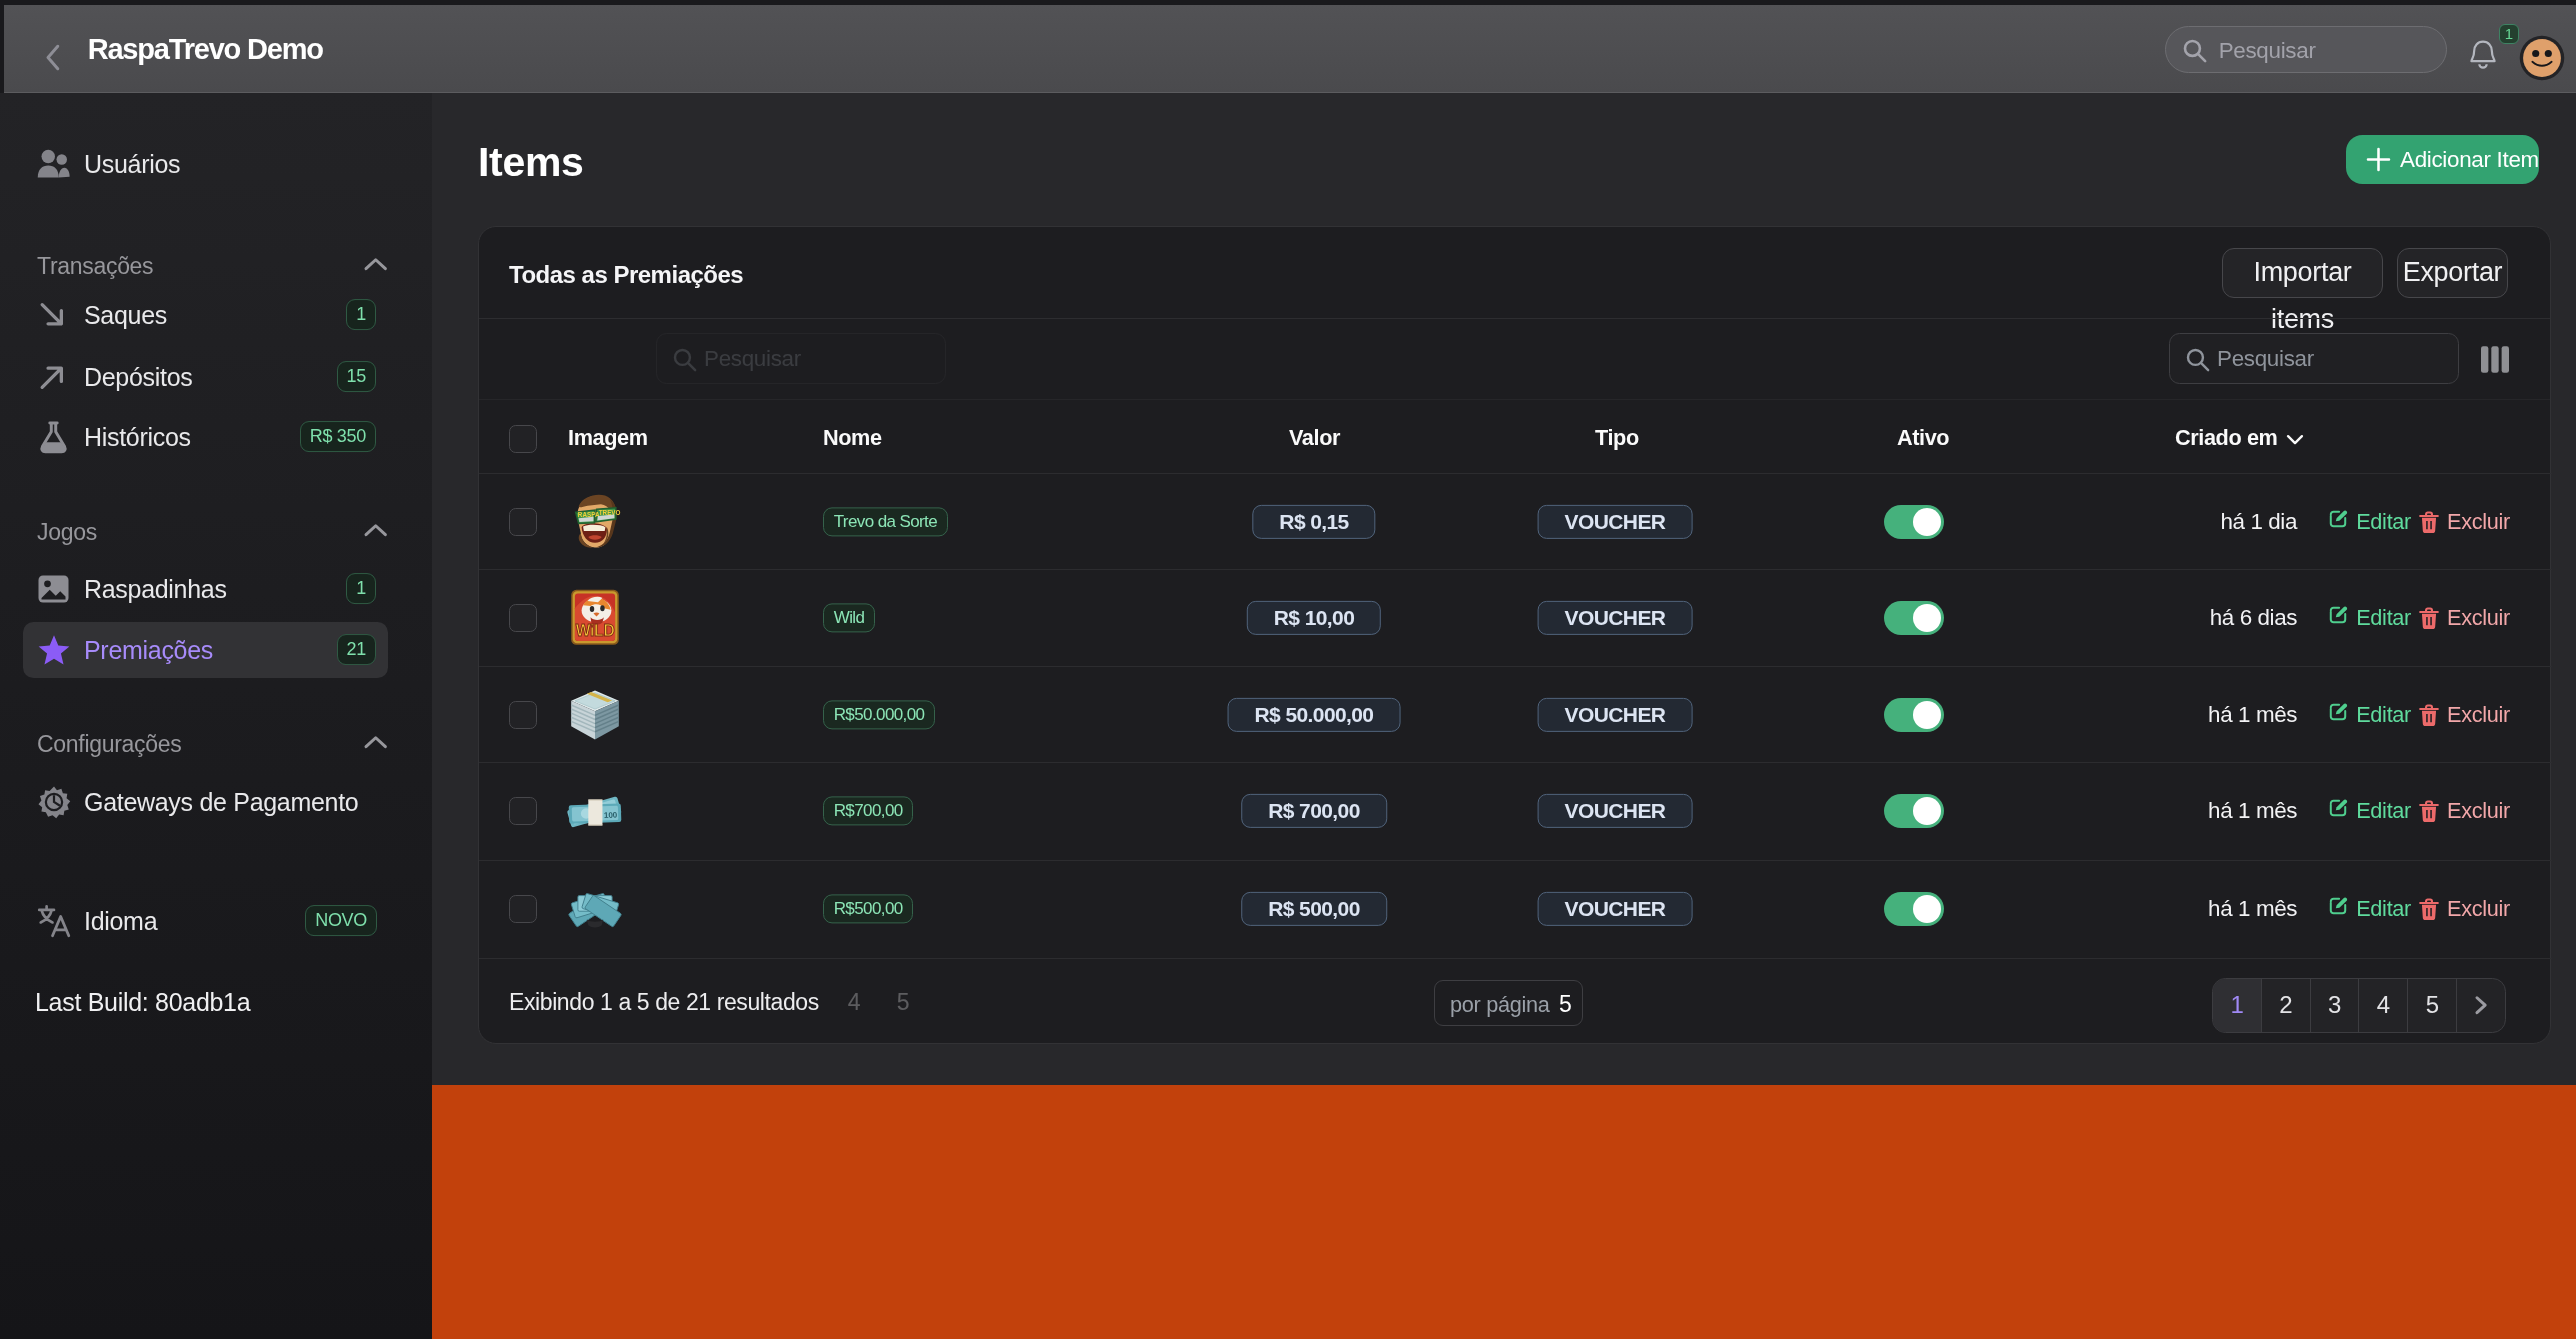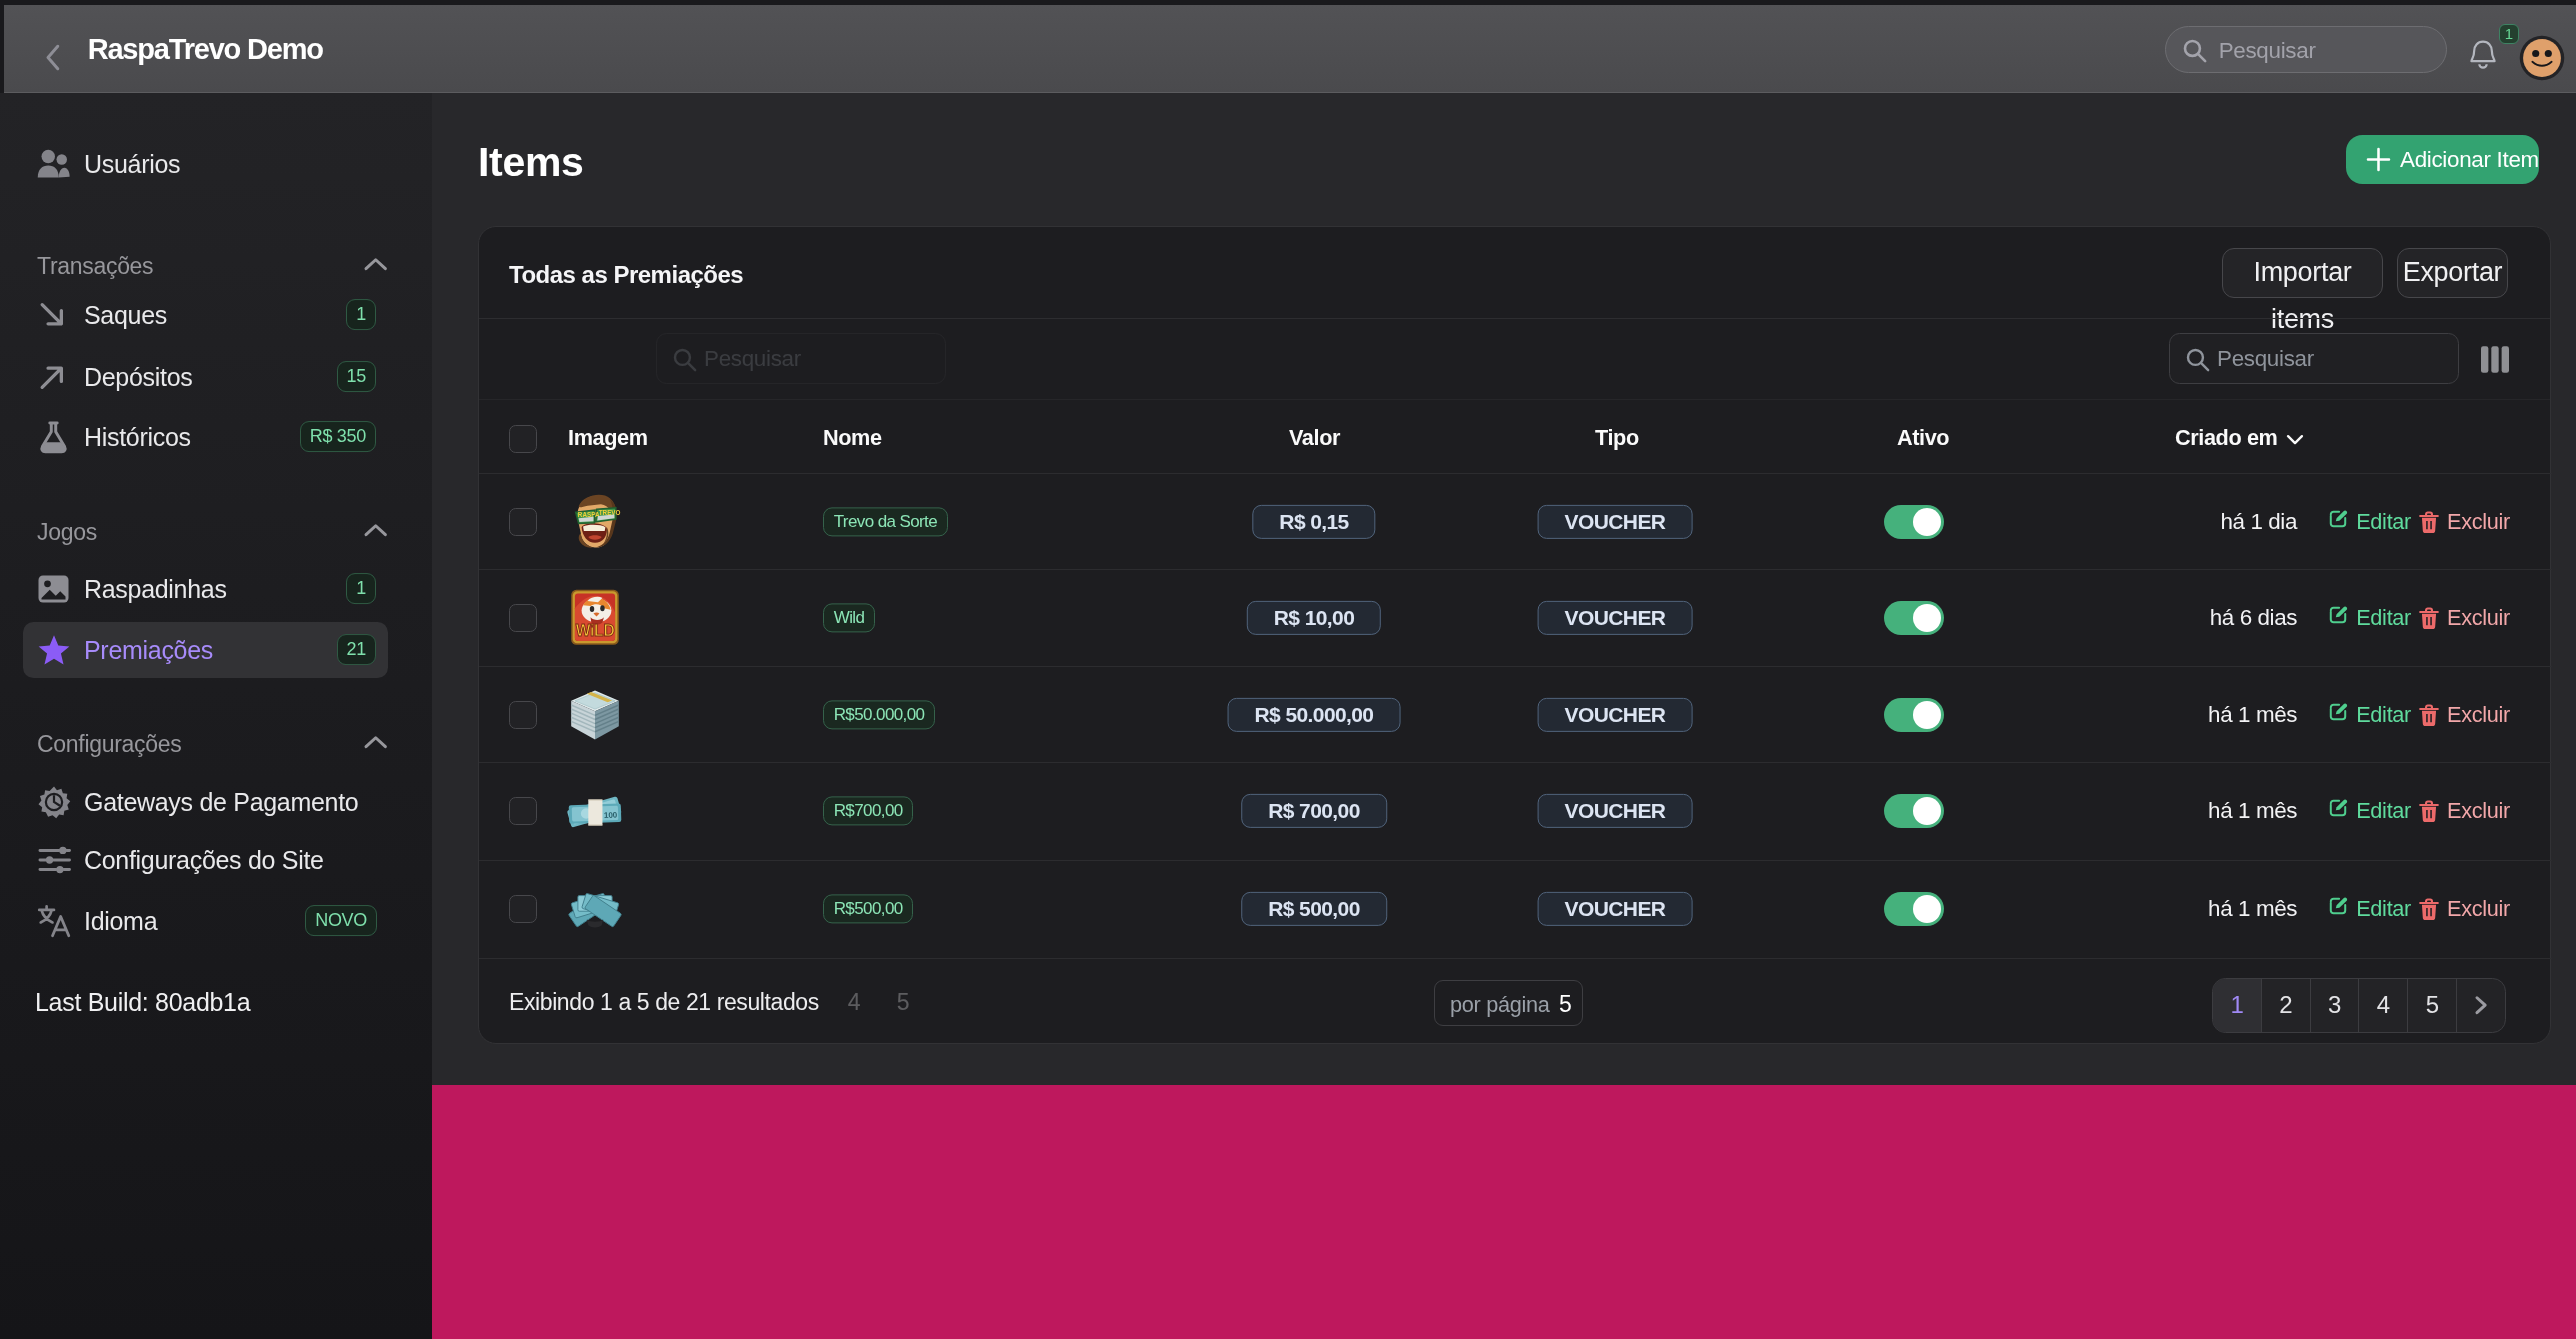--- a/index.html
+++ b/index.html
@@ -17,21 +17,21 @@
 #sidebar { position:absolute; left:0; top:93px; width:432px; bottom:0; background:linear-gradient(180deg,#232326 0%,#1d1d20 40%,#151518 100%); }
 .side-item { position:absolute; left:0; width:432px; height:57px; }
 .side-item .ic { position:absolute; left:37px; top:50%; transform:translateY(-50%); }
 .side-item .lbl { position:absolute; left:84px; top:50%; transform:translateY(-50%); font-size:25px; color:#e9e9eb; }
 .side-head { position:absolute; left:37px; font-size:23px; color:#97979c; }
 .side-head .chev { position:absolute; left:326px; top:3px; }
 .badge-g { position:absolute; top:50%; transform:translateY(-50%); border:1.5px solid #2f5a44; border-radius:9px; background:#17241d; color:#7fe0ac; font-size:18px; text-align:center; padding:3.7px 9px; line-height:1.25; }
 #active-pill { position:absolute; left:23px; top:529px; width:365px; height:56px; background:#323235; border-radius:10.5px; }
 #lastbuild { position:absolute; left:35px; top:895px; font-size:25px; color:#f0f0f2; }
 
-#main { position:absolute; left:432px; top:93px; right:0; bottom:0; background:#be185d; }
+#main { position:absolute; left:432px; top:93px; right:0; bottom:0; background:#c2410c; }
 #wrapper { position:absolute; left:0; top:0; width:2144px; height:992px; background:#28282b; }
 #items-title { position:absolute; left:46px; top:46px; font-size:41px; font-weight:700; color:#fff; }
 #addbtn { position:absolute; left:1914px; top:42px; width:193px; height:49px; background:#33a371; border-radius:16.4px; color:#fff; font-size:24px; white-space:nowrap; }
 #addbtn span { position:absolute; left:54px; top:12px; font-size:22.4px; }
 
 #card { position:absolute; left:46px; top:133px; width:2073px; height:818px; background:#1d1d20; border:0.7px solid #323235; border-radius:18px; }
 #card .divider { position:absolute; left:0; width:100%; height:0.7px; background:#2d2d30; }
 #card-title { position:absolute; left:30px; top:256px; font-size:24px; font-weight:700; letter-spacing:-0.5px; color:#f5f5f7; }
 .hbtn { position:absolute; top:21px; height:50px; background:#242427; border:1.5px solid #47474b; border-radius:12px; color:#f0f0f2; font-size:27px; text-align:center; }
 #importbtn { left:1743px; width:161px; line-height:47px; }
@@ -188,31 +188,20 @@
 
   <div class="side-item" style="top:680px;">
     <span class="ic">
         <svg width="34" height="34" viewBox="0 0 46 46">
           <path d="M23 2 L27 7 L33 5 L35 11 L41 12 L40 18 L45 22 L41 27 L43 33 L37 35 L36 41 L30 40 L26 45 L21 41 L15 43 L12 37 L6 36 L7 30 L2 26 L6 21 L4 15 L10 13 L11 7 L17 8 Z" fill="#84848a"></path>
           <circle cx="23" cy="23" r="11" fill="#84848a" stroke="#1d1d20" stroke-width="3"></circle>
           <path d="M23 14 L23 23 L31 28" stroke="#1d1d20" stroke-width="3" fill="none"></path>
         </svg>
       </span>
     <span class="lbl">Gateways de Pagamento</span>
-  </div>
-  <div class="side-item" style="top:738px;">
-    <span class="ic">
-        <svg width="34" height="31" viewBox="0 0 46 42">
-          <path d="M4 8 L30 8 M40 8 L44 8 M4 21 L12 21 M22 21 L44 21 M4 34 L26 34 M36 34 L44 34" stroke="#84848a" stroke-width="4" stroke-linecap="round"></path>
-          <circle cx="35" cy="8" r="5" fill="#84848a"></circle>
-          <circle cx="17" cy="21" r="5" fill="#84848a"></circle>
-          <circle cx="31" cy="34" r="5" fill="#84848a"></circle>
-        </svg>
-      </span>
-    <span class="lbl">Configurações do Site</span>
   </div>
   <div class="side-item" style="top:799px;">
     <span class="ic">
         <svg width="34" height="34" viewBox="0 0 46 46">
           <path d="M3 8 L23 8 M13 3 L13 8 M6 8 C8 16 14 22 21 25 M20 8 C18 16 12 22 5 25" stroke="#84848a" stroke-width="3.6" fill="none" stroke-linecap="round"></path>
           <path d="M21 43 L32 17 L43 43 M24.5 35 L39.5 35" stroke="#84848a" stroke-width="3.8" fill="none" stroke-linecap="round" stroke-linejoin="round"></path>
         </svg>
       </span>
     <span class="lbl">Idioma</span>
     <span class="badge-g" style="right:55px;">NOVO</span>

